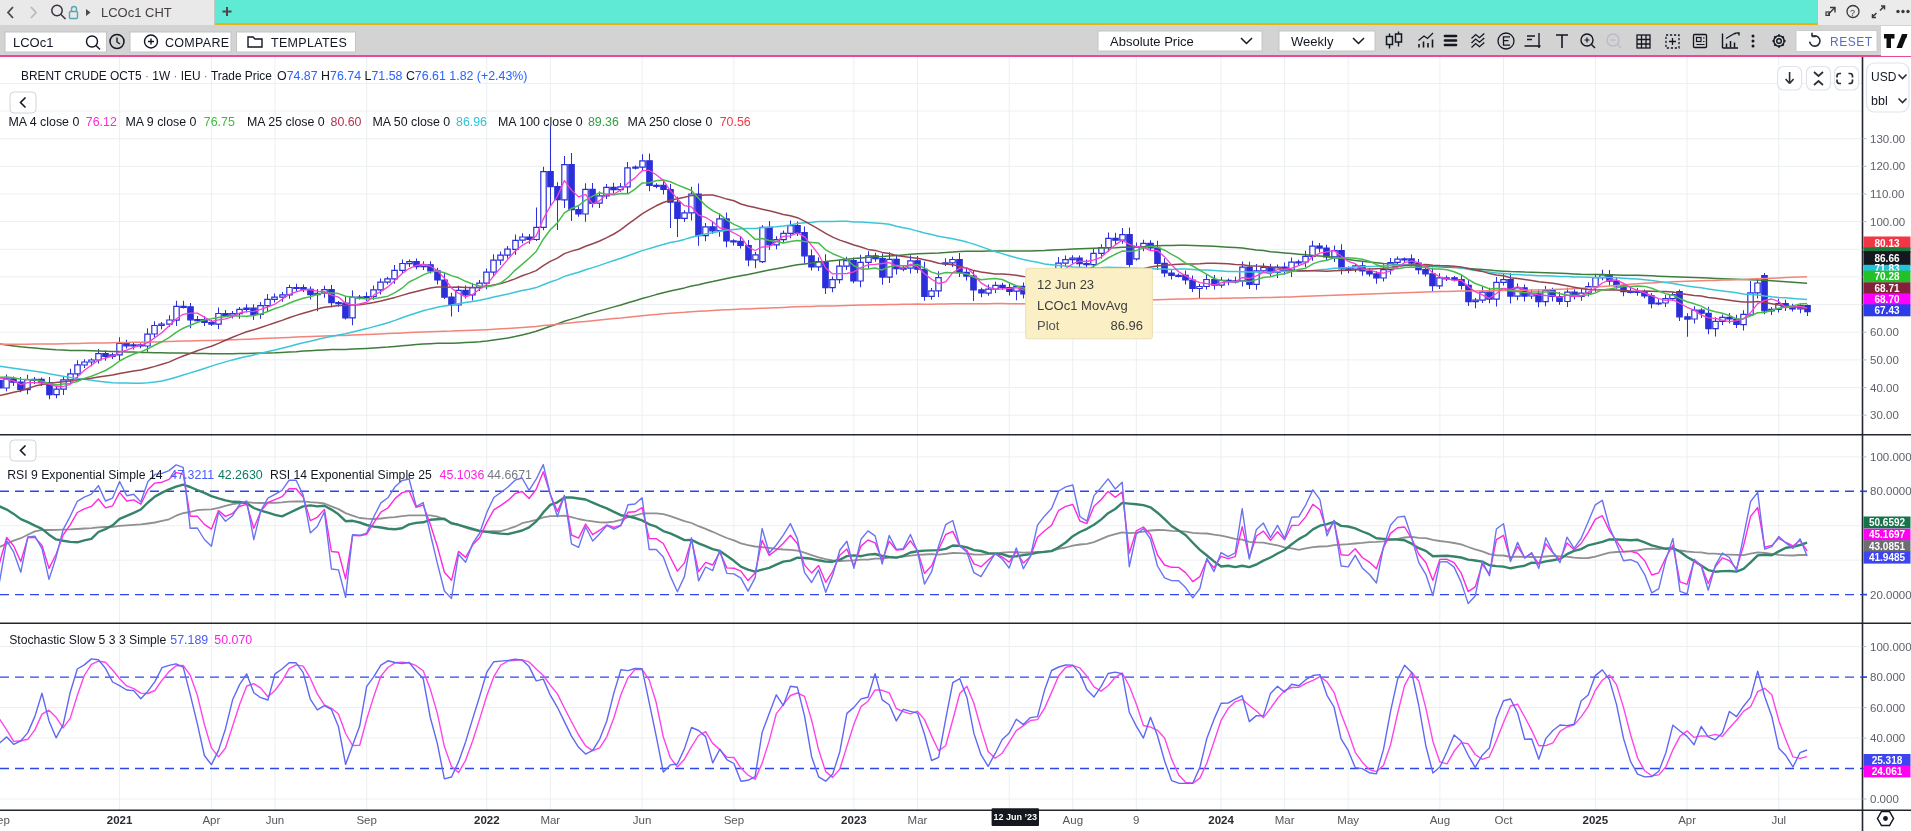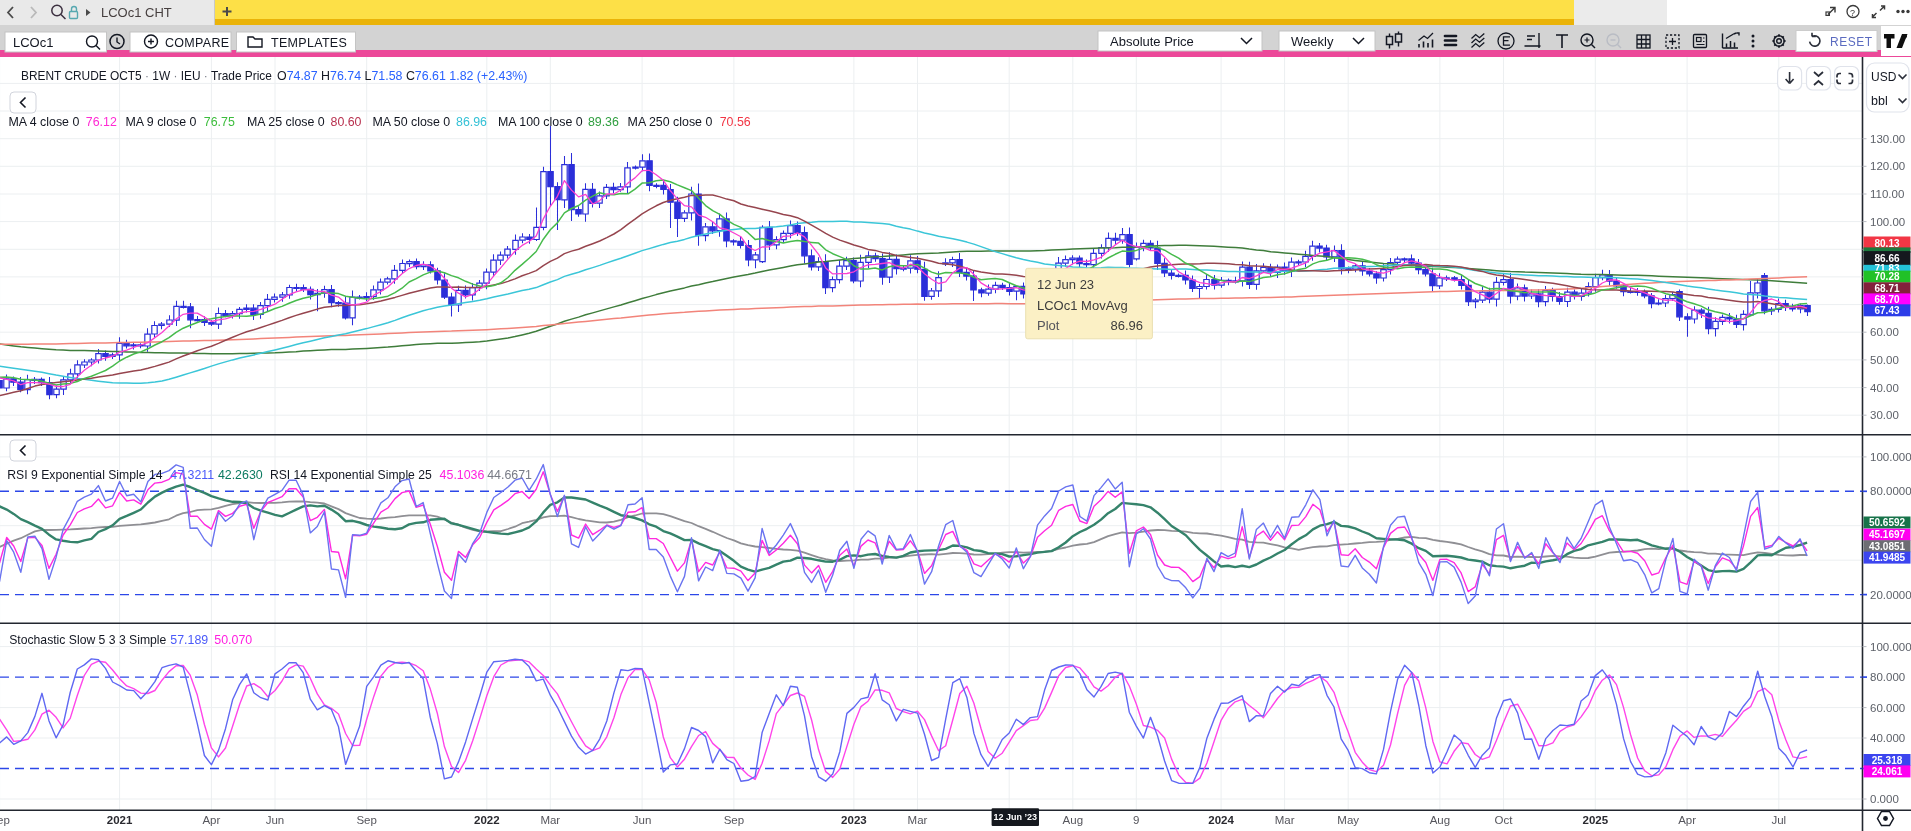--- a/index.html
+++ b/index.html
@@ -1,18 +1,18 @@
 <!DOCTYPE html>
 <html><head><meta charset="utf-8"><style>
 *{margin:0;padding:0;box-sizing:border-box}
 html,body{width:1911px;height:831px;overflow:hidden;font-family:"Liberation Sans",sans-serif;background:#fff}
-#row1{position:absolute;left:0;top:0;width:1667px;height:25px;background:#fde047;border-bottom:6px solid #eab308}
+#row1{position:absolute;left:0;top:0;width:1911px;height:25px;background:#5eead4;border-bottom:2px solid #eab308}
 #tab{position:absolute;left:0;top:0;width:215px;height:25px;background:#e9e9e9;border-right:1px solid #c8c8c8}
 #row1right{position:absolute;right:0;top:0;width:93px;height:25px;background:#ebebeb}
-#row2{position:absolute;left:0;top:25px;width:1911px;height:32px;background:#d3d3d3;border-bottom:7px solid #ec4899}
+#row2{position:absolute;left:0;top:25px;width:1911px;height:32px;background:#d3d3d3;border-bottom:2px solid #ec4899}
 #chart{position:absolute;left:0;top:0;width:1911px;height:831px}
 svg text{font-family:"Liberation Sans",sans-serif}
 </style></head><body>
 <div id="row1">
  <div id="tab"></div>
  <div id="row1right"></div>
  <svg width="1911" height="25" style="position:absolute;left:0;top:0">
   <path d="M13 7l-5 5.5 5 5.5" stroke="#4a4a4a" stroke-width="1.8" fill="none"></path>
   <path d="M31 7l5 5.5-5 5.5" stroke="#b9b9b9" stroke-width="1.8" fill="none"></path>
   <circle cx="57" cy="10.5" r="5.2" fill="none" stroke="#3c3040" stroke-width="1.5"></circle>

